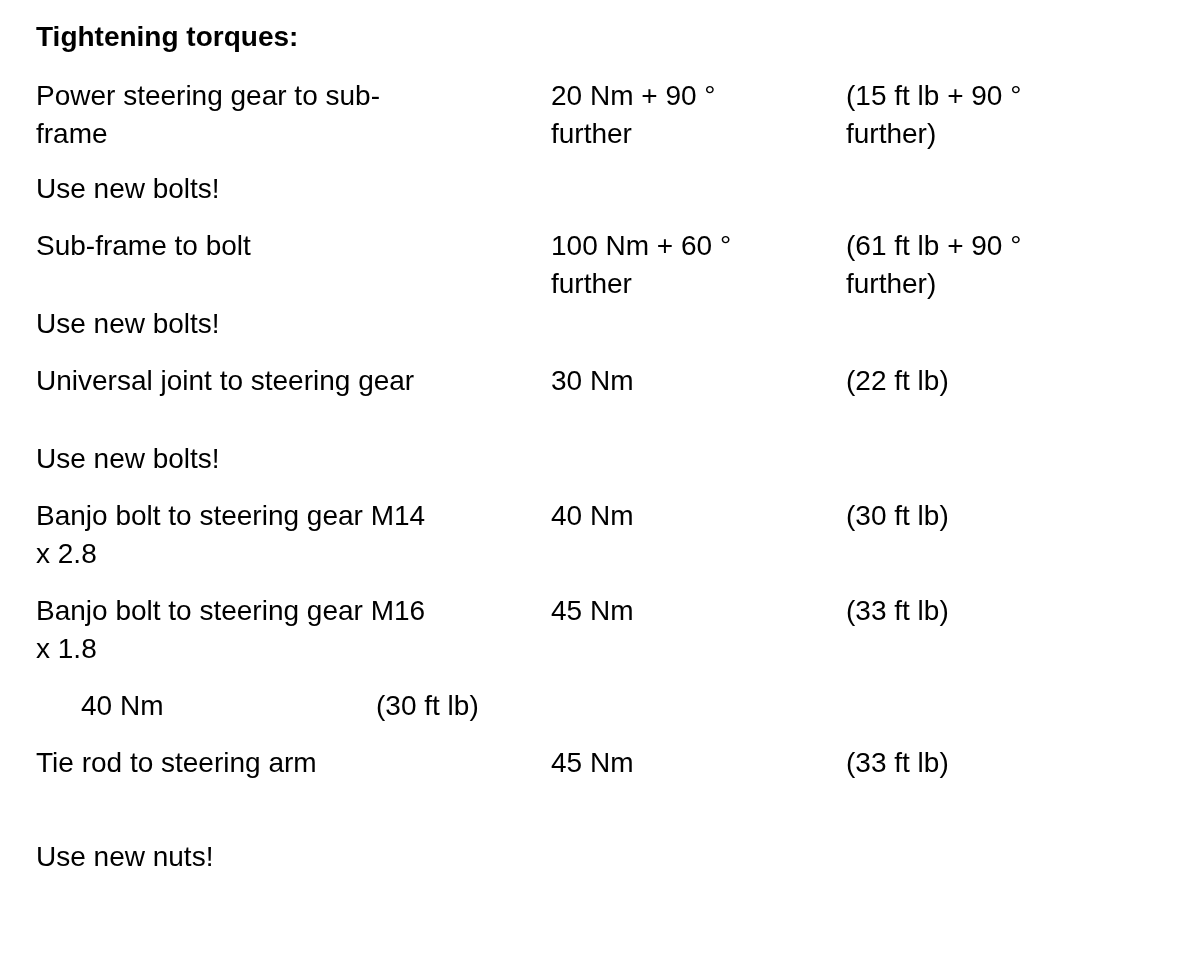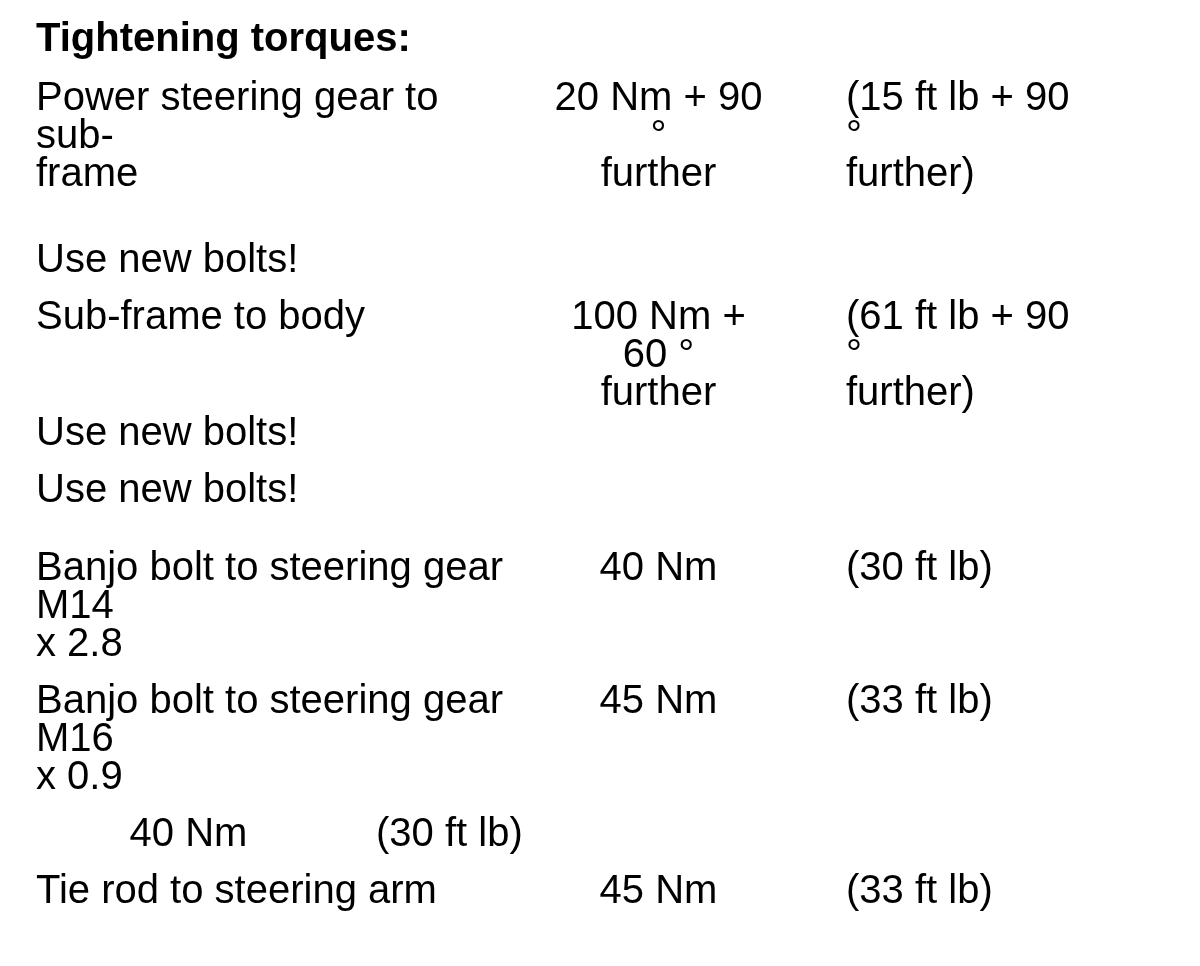--- a/index.html
+++ b/index.html
@@ -9,28 +9,28 @@
   }
   .page {
     position: relative;
     width: 1200px;
     height: 966px;
     box-sizing: border-box;
     padding: 18px 30px 0 36px;
     background: #ffffff;
     color: #000000;
     font-family: "Liberation Sans", "DejaVu Sans", sans-serif;
-    font-size: 40px;
+    font-size: 28px;
     line-height: 38px;
     overflow: hidden;
   }
   .block { margin: 0 0 19px 0; }
   
   .page > :nth-child(1) { margin-bottom: 21px; }  
-  .page > :nth-child(2) { margin-bottom: 48px; }  
+  .page > :nth-child(2) { margin-bottom: 17px; }  
   .page > :nth-child(4) { margin-bottom: 2px;  }  
   .page > :nth-child(6) { margin-bottom: 40px; }  
   .page > :nth-child(11){ margin-bottom: 56px; }  
 
   .title {
     font-weight: bold;
   }
   .note {
     font-weight: normal;
   }
@@ -38,21 +38,21 @@
     display: flex;
     align-items: flex-start;
   }
   .c1 {
     width: 470px;
     white-space: pre-line;
   }
   .c2 {
     width: 215px;
     margin-left: 45px;
-    text-align: center;
+    text-align: left;
     white-space: pre-line;
   }
   .c3 {
     width: 230px;
     margin-left: 80px;
     text-align: left;
     white-space: pre-line;
   }
 </style>
 </head>
@@ -64,42 +64,48 @@
 <div class="block trow">
     <div class="c1">Power steering gear to sub-
 frame</div>
     <div class="c2">20 Nm + 90 °
 further</div>
     <div class="c3">(15 ft lb + 90 °
 further)</div>
   </div>
     <p class="block note">Use new bolts!</p>
     <div class="block trow">
-    <div class="c1">Sub-frame to body</div>
+    <div class="c1">Sub-frame to bolt</div>
     <div class="c2">100 Nm + 60 °
 further</div>
     <div class="c3">(61 ft lb + 90 °
 further)</div>
   </div>
     <p class="block note">Use new bolts!</p>
+    <div class="block trow">
+    <div class="c1">Universal joint to steering gear</div>
+    <div class="c2">30 Nm</div>
+    <div class="c3">(22 ft lb)</div>
+  </div>
     <p class="block note">Use new bolts!</p>
     <div class="block trow">
     <div class="c1">Banjo bolt to steering gear M14
 x 2.8</div>
     <div class="c2">40 Nm</div>
     <div class="c3">(30 ft lb)</div>
   </div>
     <div class="block trow">
     <div class="c1">Banjo bolt to steering gear M16
-x 0.9</div>
+x 1.8</div>
     <div class="c2">45 Nm</div>
     <div class="c3">(33 ft lb)</div>
   </div>
     <div class="block trow">
     <div class="c2">40 Nm</div>
     <div class="c3">(30 ft lb)</div>
   </div>
     <div class="block trow">
     <div class="c1">Tie rod to steering arm</div>
     <div class="c2">45 Nm</div>
     <div class="c3">(33 ft lb)</div>
   </div>
+    <p class="block note">Use new nuts!</p>
   </div>
 
 </body></html>

